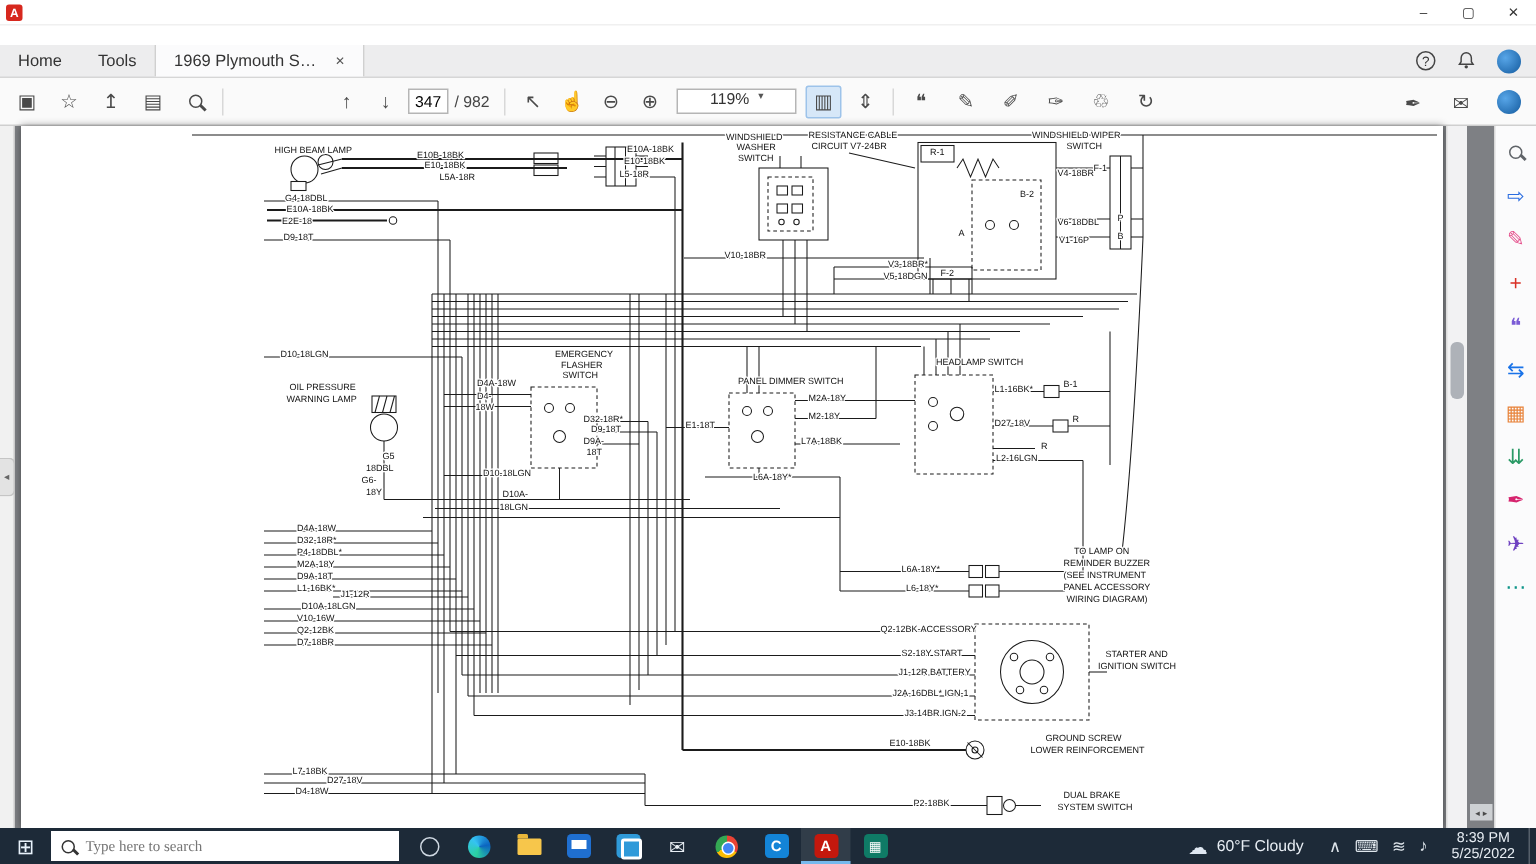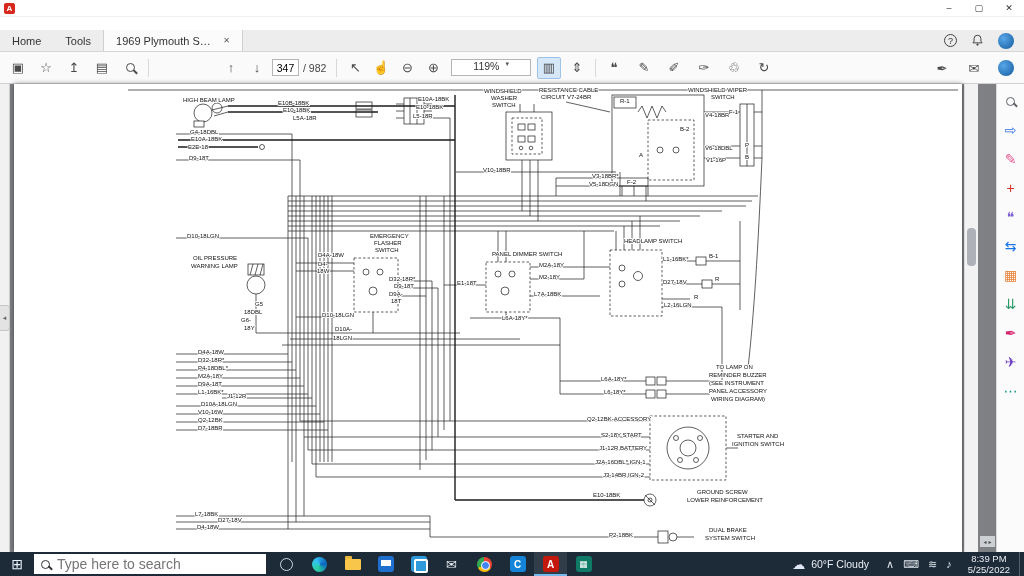--- a/index.html
+++ b/index.html
@@ -66,21 +66,21 @@
 
 #tools-panel{position:absolute;left:996px;top:84px;width:28px;height:468px;background:#fbfbfc;border-left:1px solid #d9d9d9}
 #tools-icons{display:flex;flex-direction:column;align-items:center;padding-top:9px;gap:13px}
 .tool-ic{font-size:14px;height:16px;display:flex;align-items:center;justify-content:center}
 
 
 #taskbar{position:absolute;left:0;top:552px;width:100%;height:24px;background:#1d2a38;display:flex;align-items:center;color:#e8eef4}
 #start{width:34px;height:100%;display:flex;align-items:center;justify-content:center;font-size:14px;color:#e8f2fb}
 #tk-search{display:flex;align-items:center;width:232px;height:20px;background:#fff;padding:0 7px;gap:7px}
 #tk-search .mag{color:#333;flex:none}
-#tk-search input{border:none;outline:none;font-size:14px;width:180px;color:#333;background:transparent;font-family:Liberation Sans, sans-serif}
+#tk-search input{border:none;outline:none;font-size:10px;width:180px;color:#333;background:transparent;font-family:Liberation Serif, serif}
 #tk-icons{display:flex;align-items:center;height:100%;margin-left:4px}
 .tk-icon{width:33px;height:100%;display:flex;align-items:center;justify-content:center}
 .tk-icon.active{background:rgba(255,255,255,.09);box-shadow:inset 0 -2px 0 #76b9ed}
 .tki{display:flex;align-items:center;justify-content:center}
 .tki-app-1{width:13px;height:13px;border:1.6px solid #cfd8e2;border-radius:50%}
 .tki-edge{width:15px;height:15px;border-radius:50%;background:conic-gradient(from 200deg,#2bd0a0,#35c3f3,#0b64c0,#2bd0a0)}
 .tki-file-explorer{width:16px;height:11px;background:#f7c64b;border-radius:1px;position:relative}
 .tki-file-explorer::before{content:"";position:absolute;left:0;top:-3px;width:7px;height:3px;background:#e8b63a;border-radius:1px 1px 0 0}
 .tki-app-2{width:16px;height:16px;background:#1f6fd0;border-radius:3px;position:relative}
 .tki-app-2::after{content:"";position:absolute;left:3px;top:4px;width:10px;height:6px;background:#fff}

